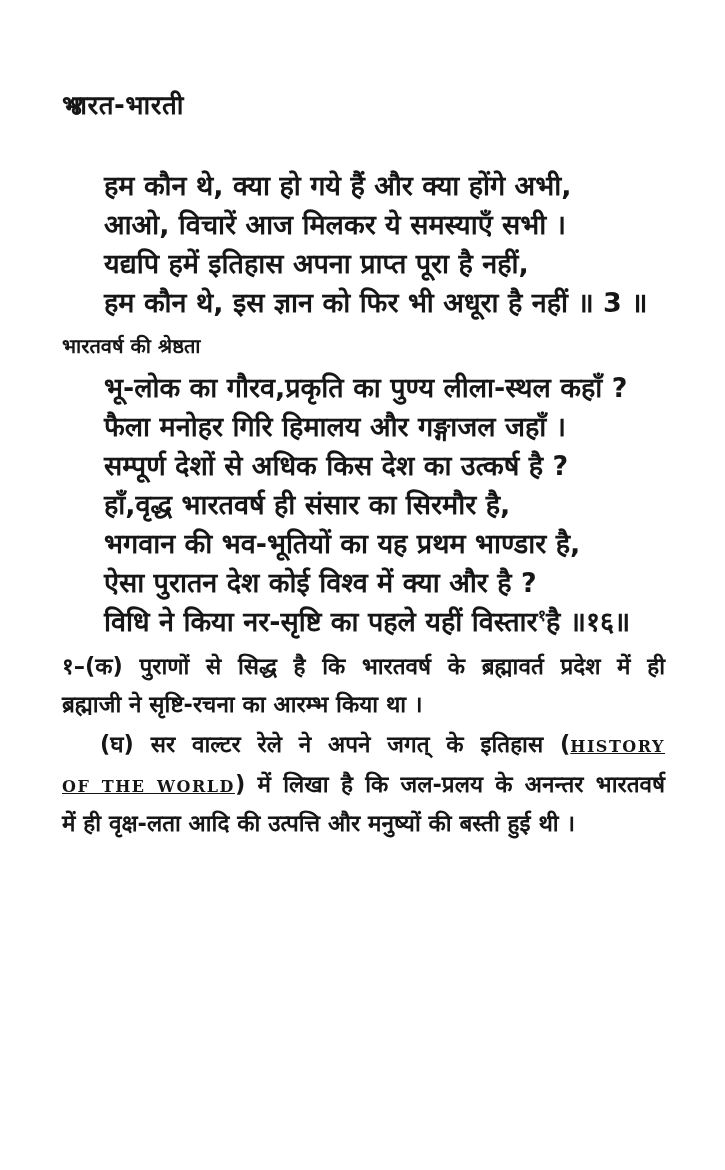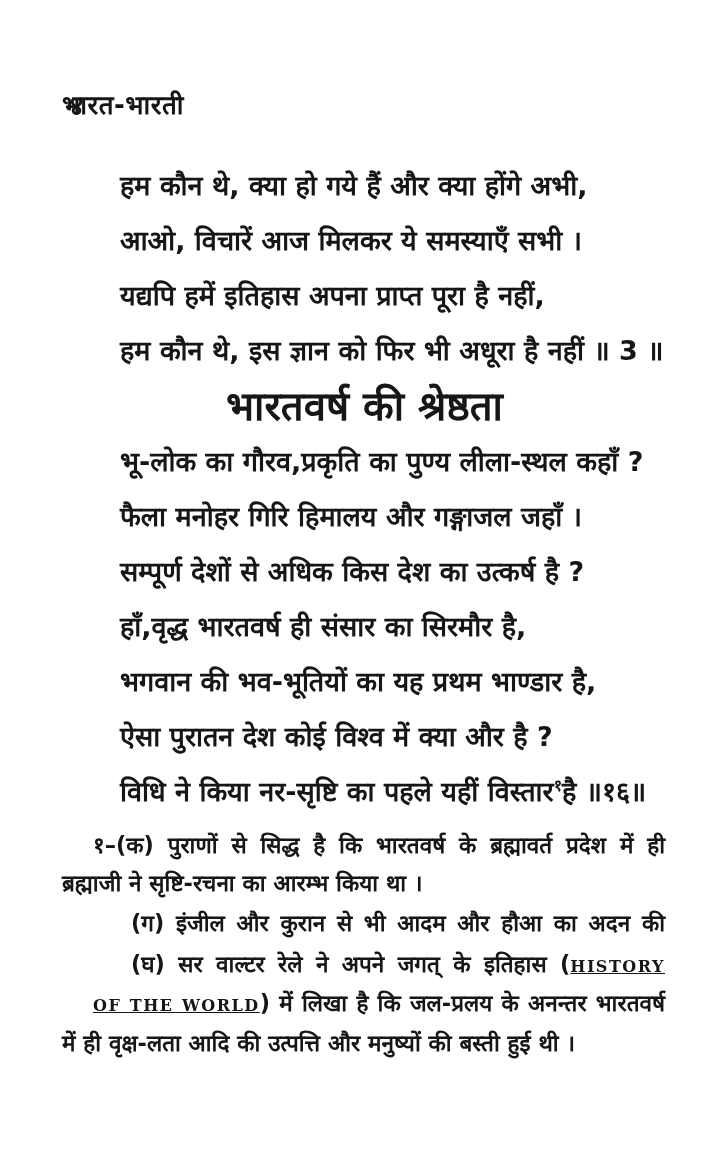--- a/index.html
+++ b/index.html
@@ -37,29 +37,29 @@
     letter-spacing: 0.5px;
   }
   
   .verse {
     margin: 0;
     padding-left: 42px;
     padding-right: 6px;
   }
   .verse-14 { margin-top: 46px; }
   .vline {
-    margin: 16px;
+    margin: 0;
     font-size: 27px;
     line-height: 39px;
     white-space: nowrap;
   }
   .section-heading {
-    margin: 12px 0 2px 0;
-    text-align: center;
-    font-size: 40px;
+    margin: 4px 0 2px 0;
+    text-align: left;
+    font-size: 20px;
     line-height: 40px;
   }
   .verse sup {
     font-size: 60%;
     vertical-align: super;
     line-height: 0;
   }
   
   .footnotes {
     margin-top: 7px;
@@ -67,21 +67,20 @@
   }
   .fn-para { margin: 0 0 3px 0; }
   .fn-line {
     margin: 0;
     font-size: 22.5px;
     line-height: 37.5px;
   }
   .fn-line.j {
     text-align: justify;
     text-align-last: justify;
-    margin-left: 31px;
   }
   .fn-line.indent { text-indent: 38px; }
   .latin {
     font-family: "DejaVu Serif", serif;
     font-size: 16px;
     letter-spacing: 1.5px;
     font-weight: 700;
     text-decoration: underline;
   }
 </style>
@@ -119,21 +118,20 @@
 
   <div class="footnotes">
 
     <div class="fn-para">
       <p class="fn-line j">१–(क) पुराणों से सिद्ध है कि भारतवर्ष के ब्रह्मावर्त प्रदेश में ही</p>
       <p class="fn-line">ब्रह्माजी ने सृष्टि-रचना का आरम्भ किया था ।</p>
     </div>
 
 
     <div class="fn-para">
-      <p class="fn-line j indent">(ग) इंजील और कुरान से भी आदम  और हौआ का अदन की</p>
     </div>
 
     <div class="fn-para">
       <p class="fn-line j indent"><span>(घ) सर वाल्टर रेले ने अपने जगत् के इतिहास (</span><span class="latin">HISTORY</span></p>
       <p class="fn-line j"><span class="latin">OF THE WORLD</span><span>) में लिखा है कि जल-प्रलय के अनन्तर भारतवर्ष</span></p>
       <p class="fn-line">में ही वृक्ष-लता आदि की उत्पत्ति और मनुष्यों की बस्ती हुई थी ।</p>
     </div>
 
   </div>
 

